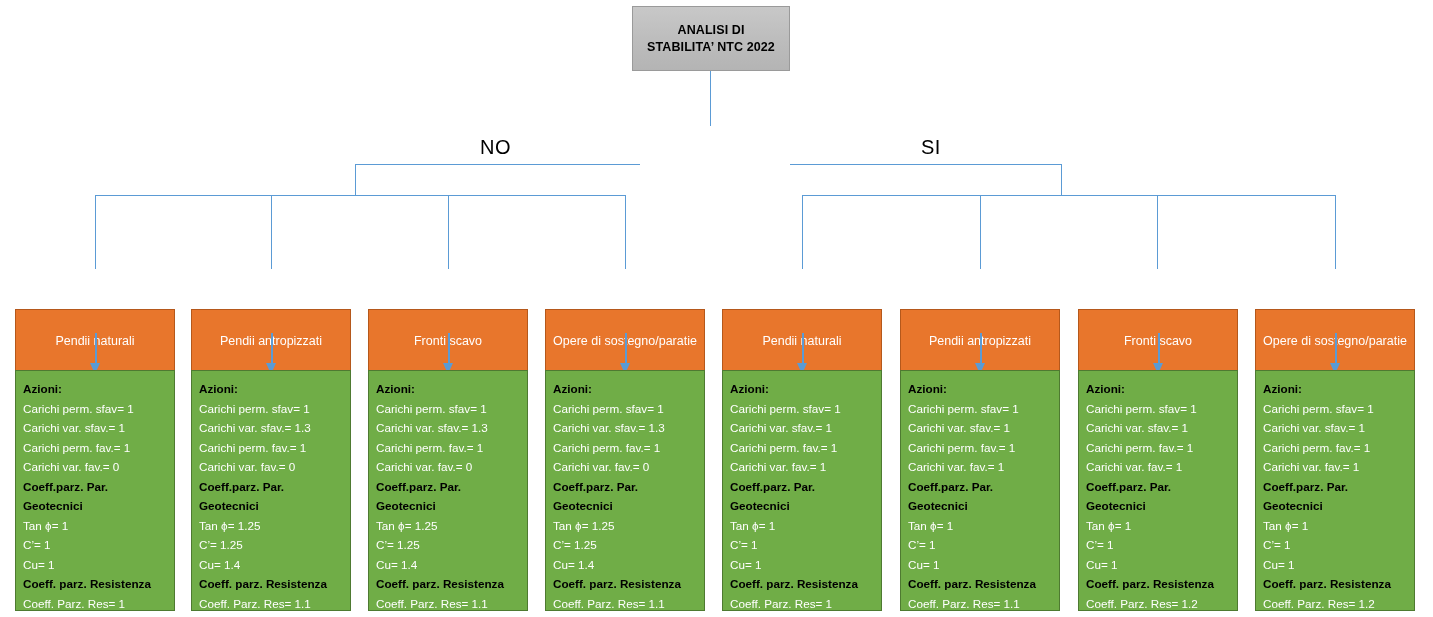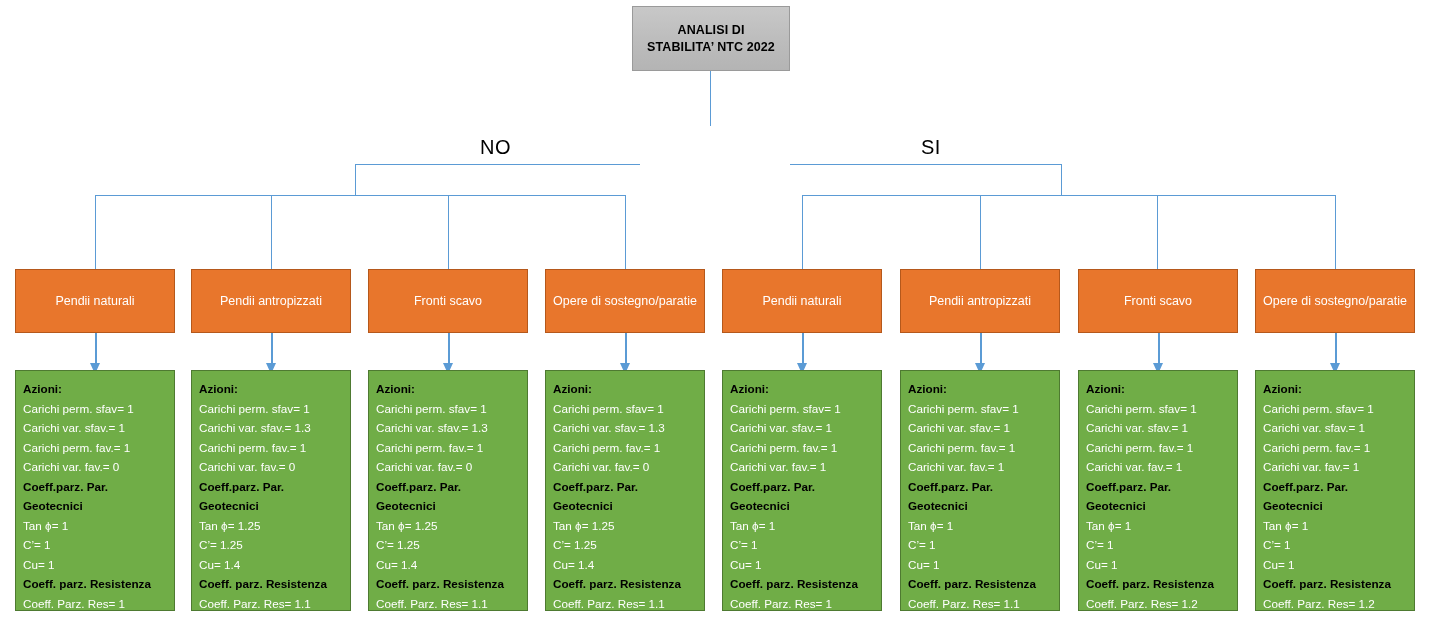--- a/index.html
+++ b/index.html
@@ -117,20 +117,21 @@
     border: 1.5px solid #B5581B;
     box-sizing: border-box;
     display: flex;
     align-items: center;
     justify-content: center;
     text-align: center;
     color: #ffffff;
     font-size: 12.5px;
     line-height: 16px;
     padding: 0 6px;
+    margin-top: 40px;
   }
 
   
   .gbox {
     position: absolute;
     width: 160px;
     height: 241px;
     background: #70AD47;
     border: 1.5px solid #4E7A31;
     box-sizing: border-box;

